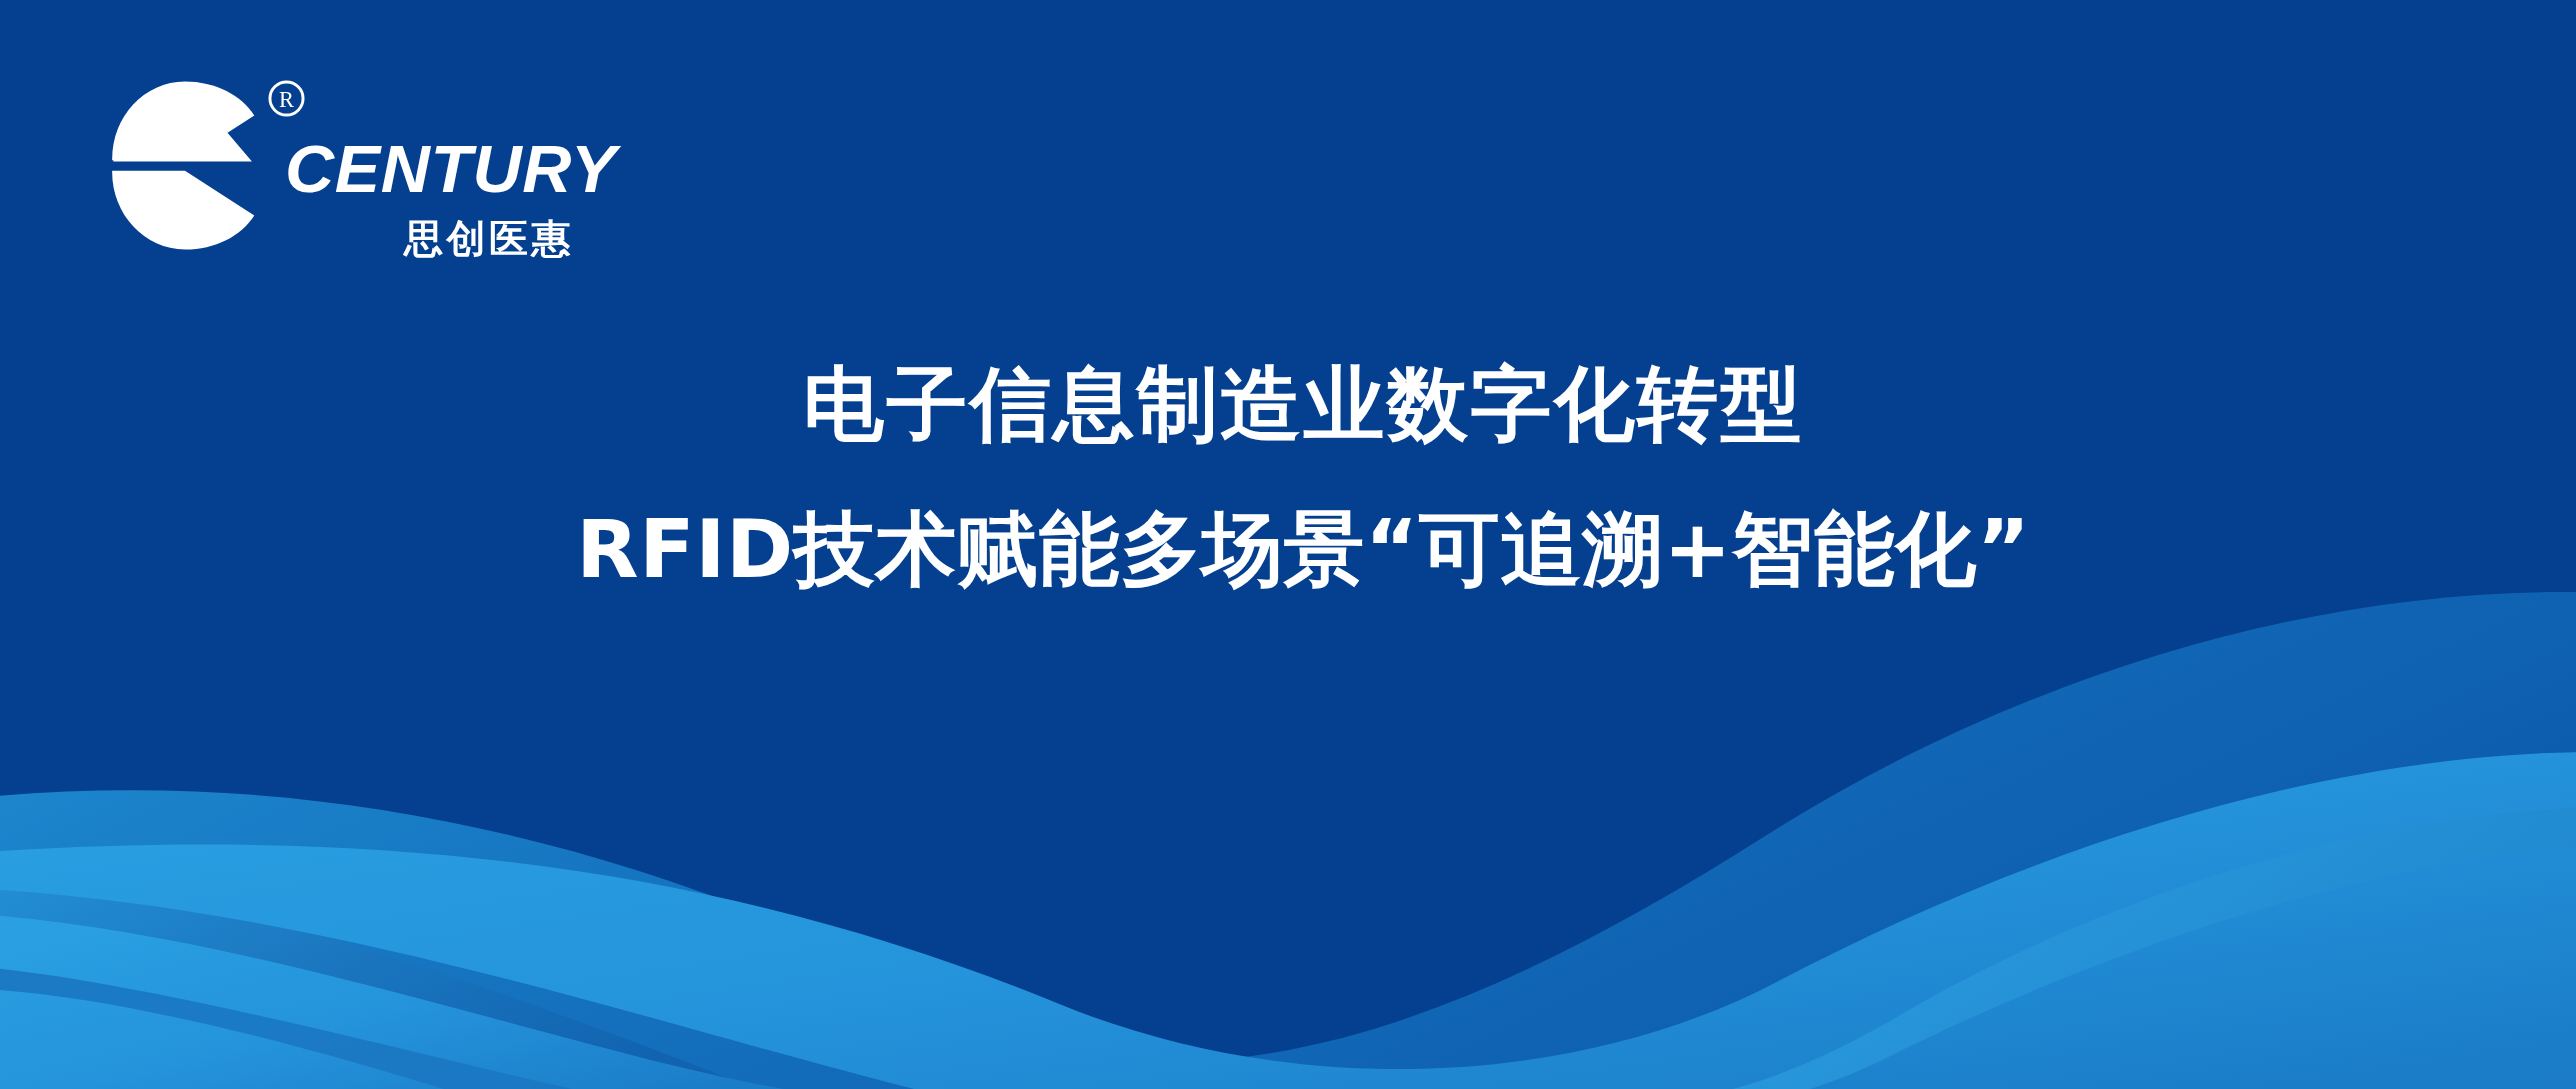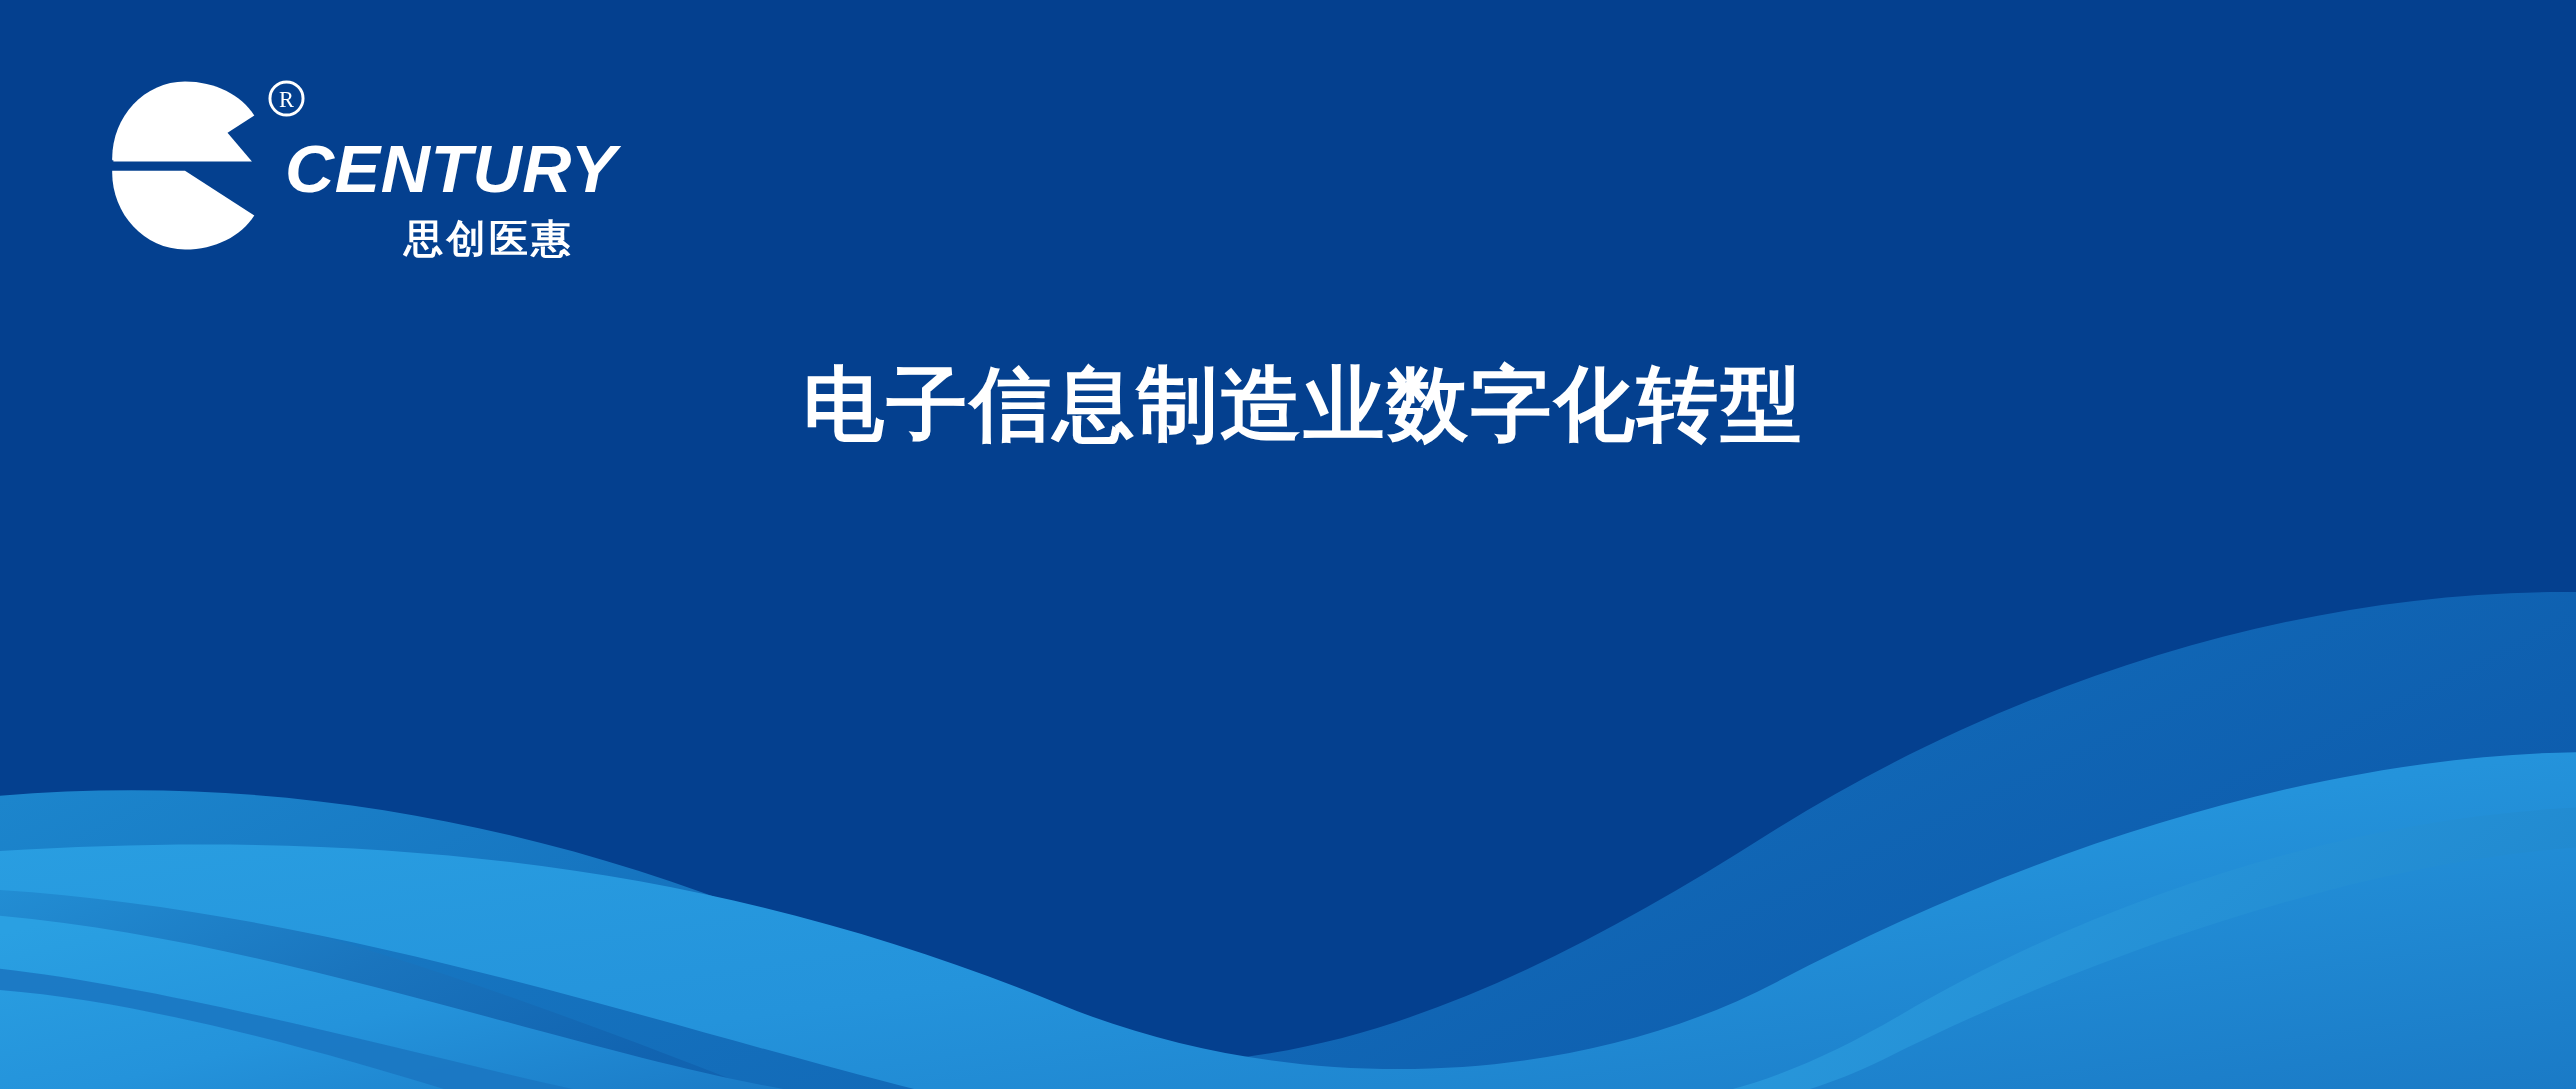--- a/index.html
+++ b/index.html
@@ -192,16 +192,17 @@
       <text x="33" y="47" text-anchor="middle" font-family="'Liberation Serif', serif" font-size="38" fill="#ffffff">R</text>
     </svg>
 
     <div id="logo-word">CENTURY</div>
 
     <div id="logo-sub">思创医惠</div>
   </div>
 
   <div id="headline">
     <div class="headline-line" id="headline-line-1">电子信息制造业数字化转型</div>
+    <div class="headline-line" id="headline-line-2">RFID技术赋能多场景“可追溯+智能化”</div>
   </div>
 
 </div>
 
 
 </body></html>

